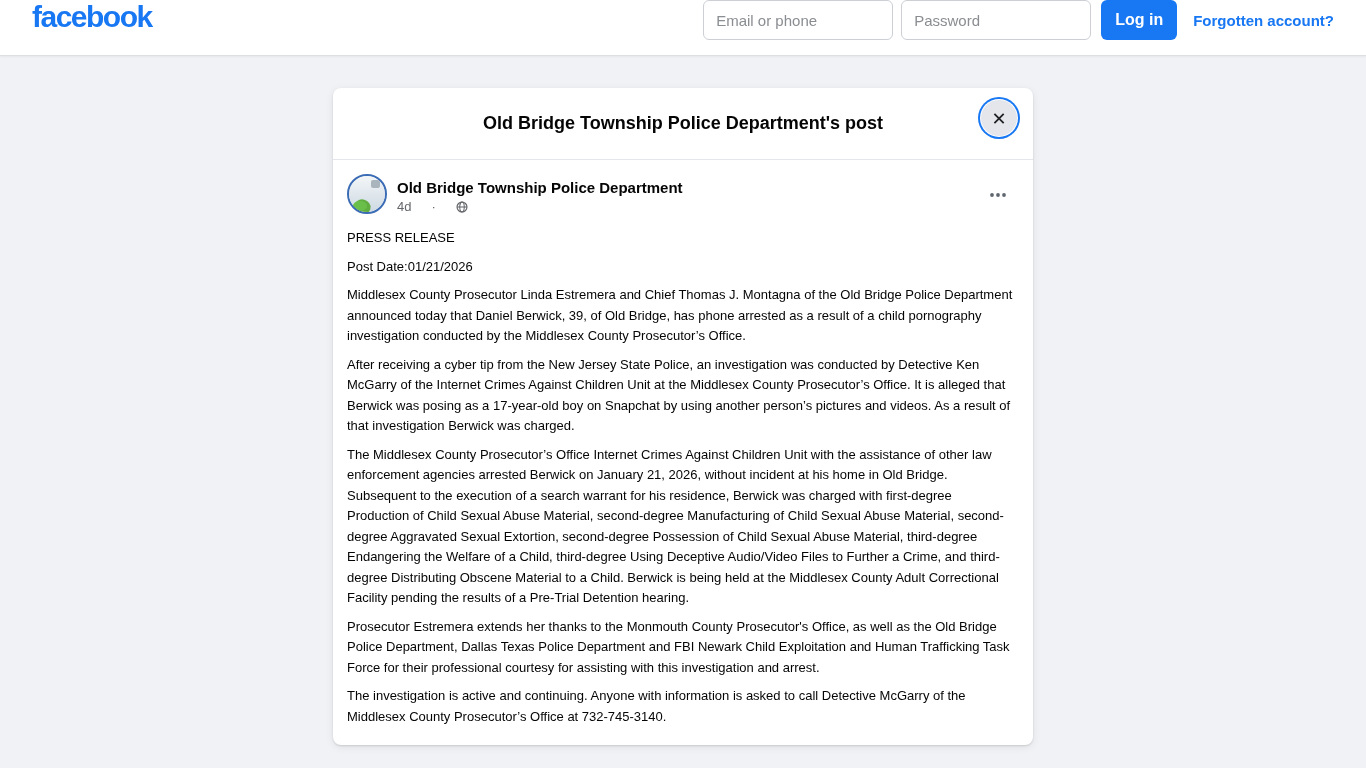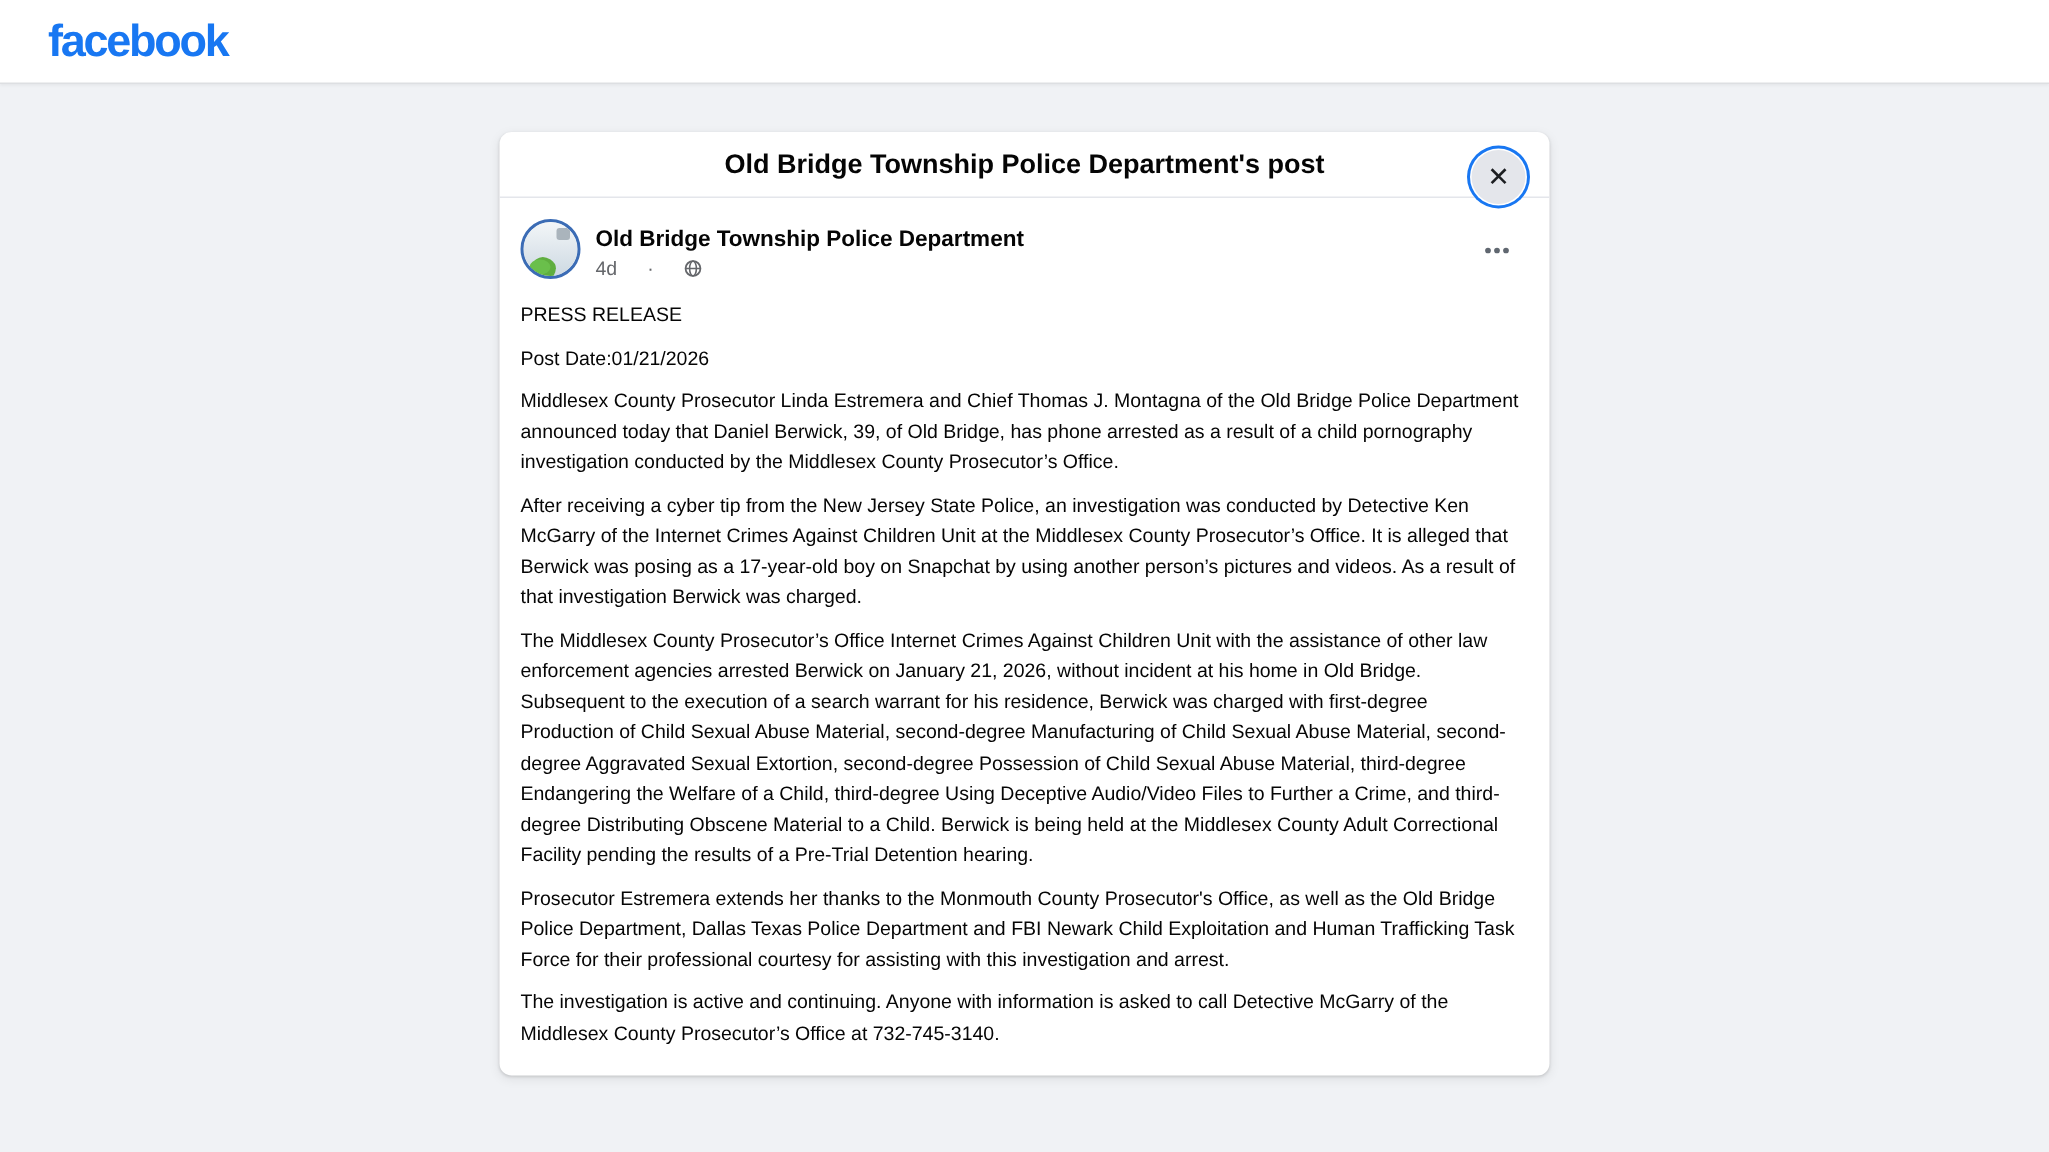--- a/index.html
+++ b/index.html
@@ -10,21 +10,21 @@
     font-family: "Liberation Sans", sans-serif;
     color: #050505;
   }
   
   .topbar {
     height: 56px;
     background: #ffffff;
     border-bottom: 1px solid #dddfe2;
     box-shadow: 0 1px 2px rgba(0,0,0,.05);
     display: flex;
-    align-items: center;
+    align-items: flex-start;
     justify-content: space-between;
     padding: 0 32px;
   }
   .logo {
     font-size: 30px;
     font-weight: bold;
     letter-spacing: -1.5px;
     color: #1877f2;
     text-decoration: none;
     cursor: pointer;
@@ -66,21 +66,21 @@
   
   .dialog {
     width: 700px;
     margin: 32px auto 0;
     background: #ffffff;
     border-radius: 8px;
     box-shadow: 0 1px 2px rgba(0,0,0,.12), 0 2px 8px rgba(0,0,0,.08);
   }
   .dialog-header {
     position: relative;
-    height: 44px;
+    height: 72px;
     display: flex;
     align-items: center;
     justify-content: center;
     border-bottom: 1px solid #e4e6eb;
   }
   .dialog-title {
     font-size: 18px;
     font-weight: bold;
     color: #050505;
   }
@@ -146,20 +146,26 @@
     color: #050505;
     margin-bottom: 8px;
   }
   .post-text p:last-child { margin-bottom: 0; }
 </style>
 </head>
 <body>
 
 <div class="topbar">
   <a class="logo">facebook</a>
+  <div class="login-group">
+    <input class="login-input" type="text" placeholder="Email or phone" style="">
+    <input class="login-input" type="password" placeholder="Password" style="">
+    <button class="login-btn">Log in</button>
+    <a class="forgot-link">Forgotten account?</a>
+  </div>
 </div>
 
 <div class="dialog">
   <div class="dialog-header">
     <span class="dialog-title">Old Bridge Township Police Department's post</span>
     <button class="close-btn">
         <span>✕</span>
       </button>
   </div>
 

